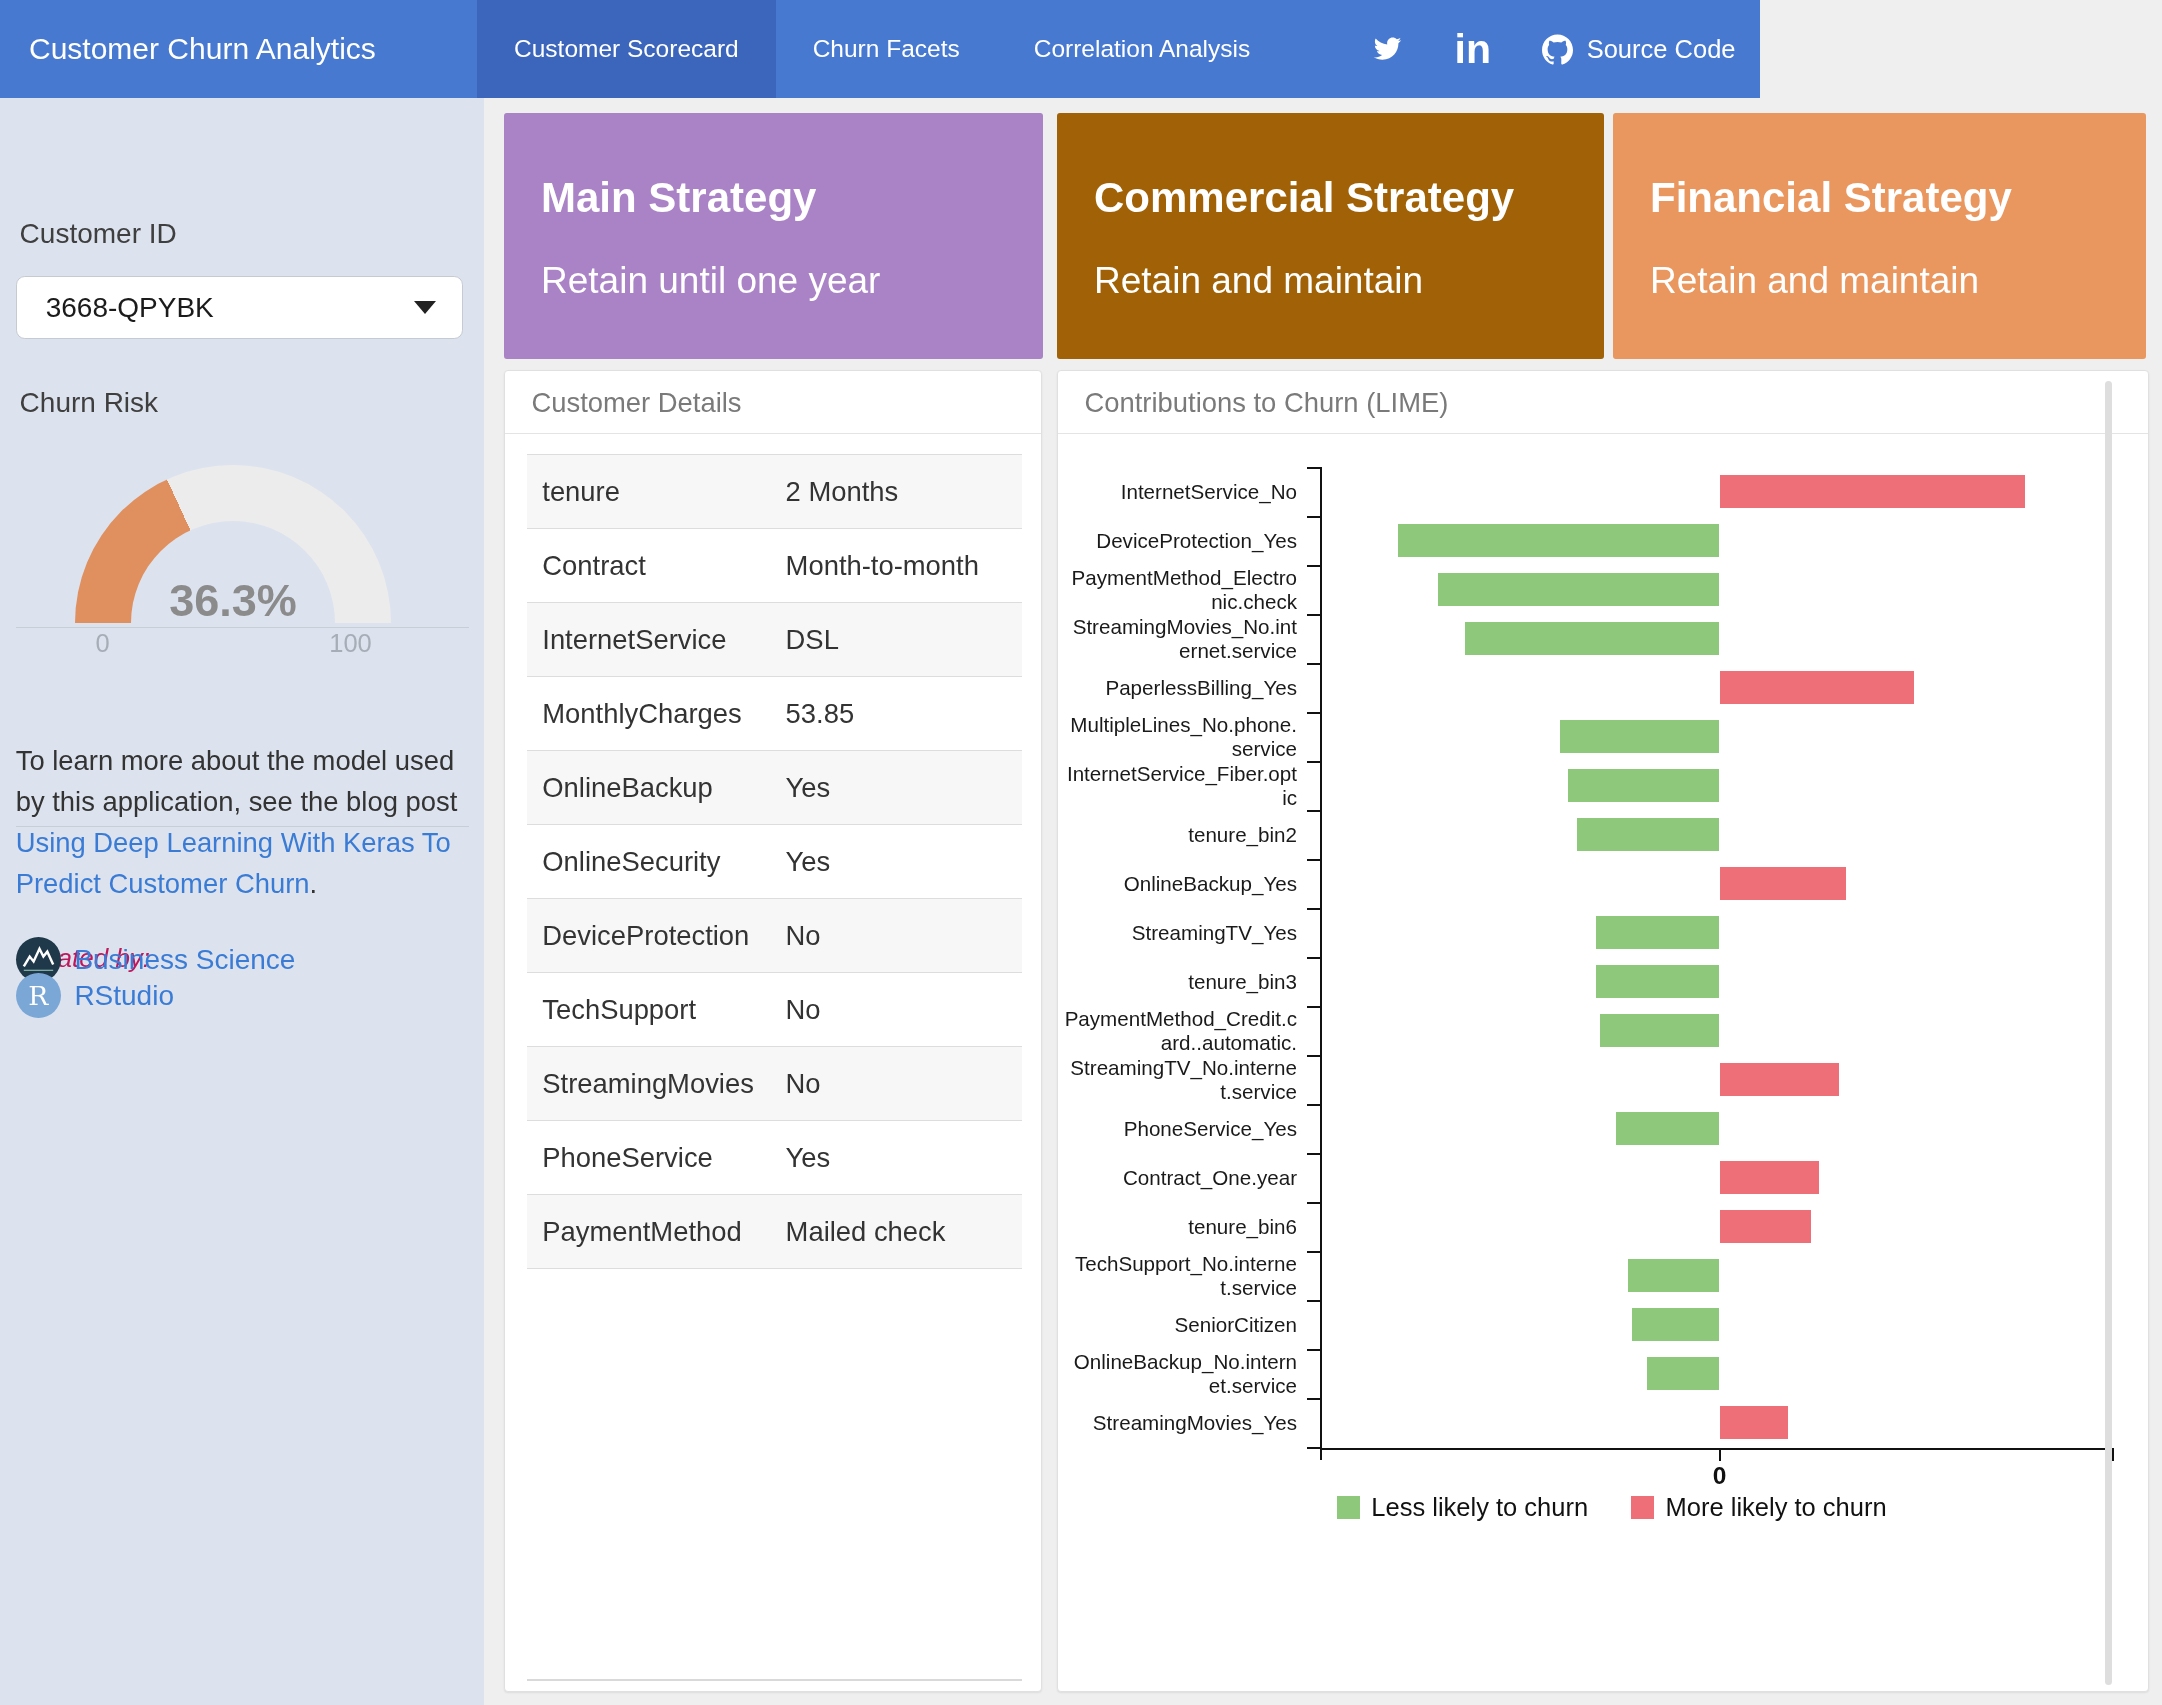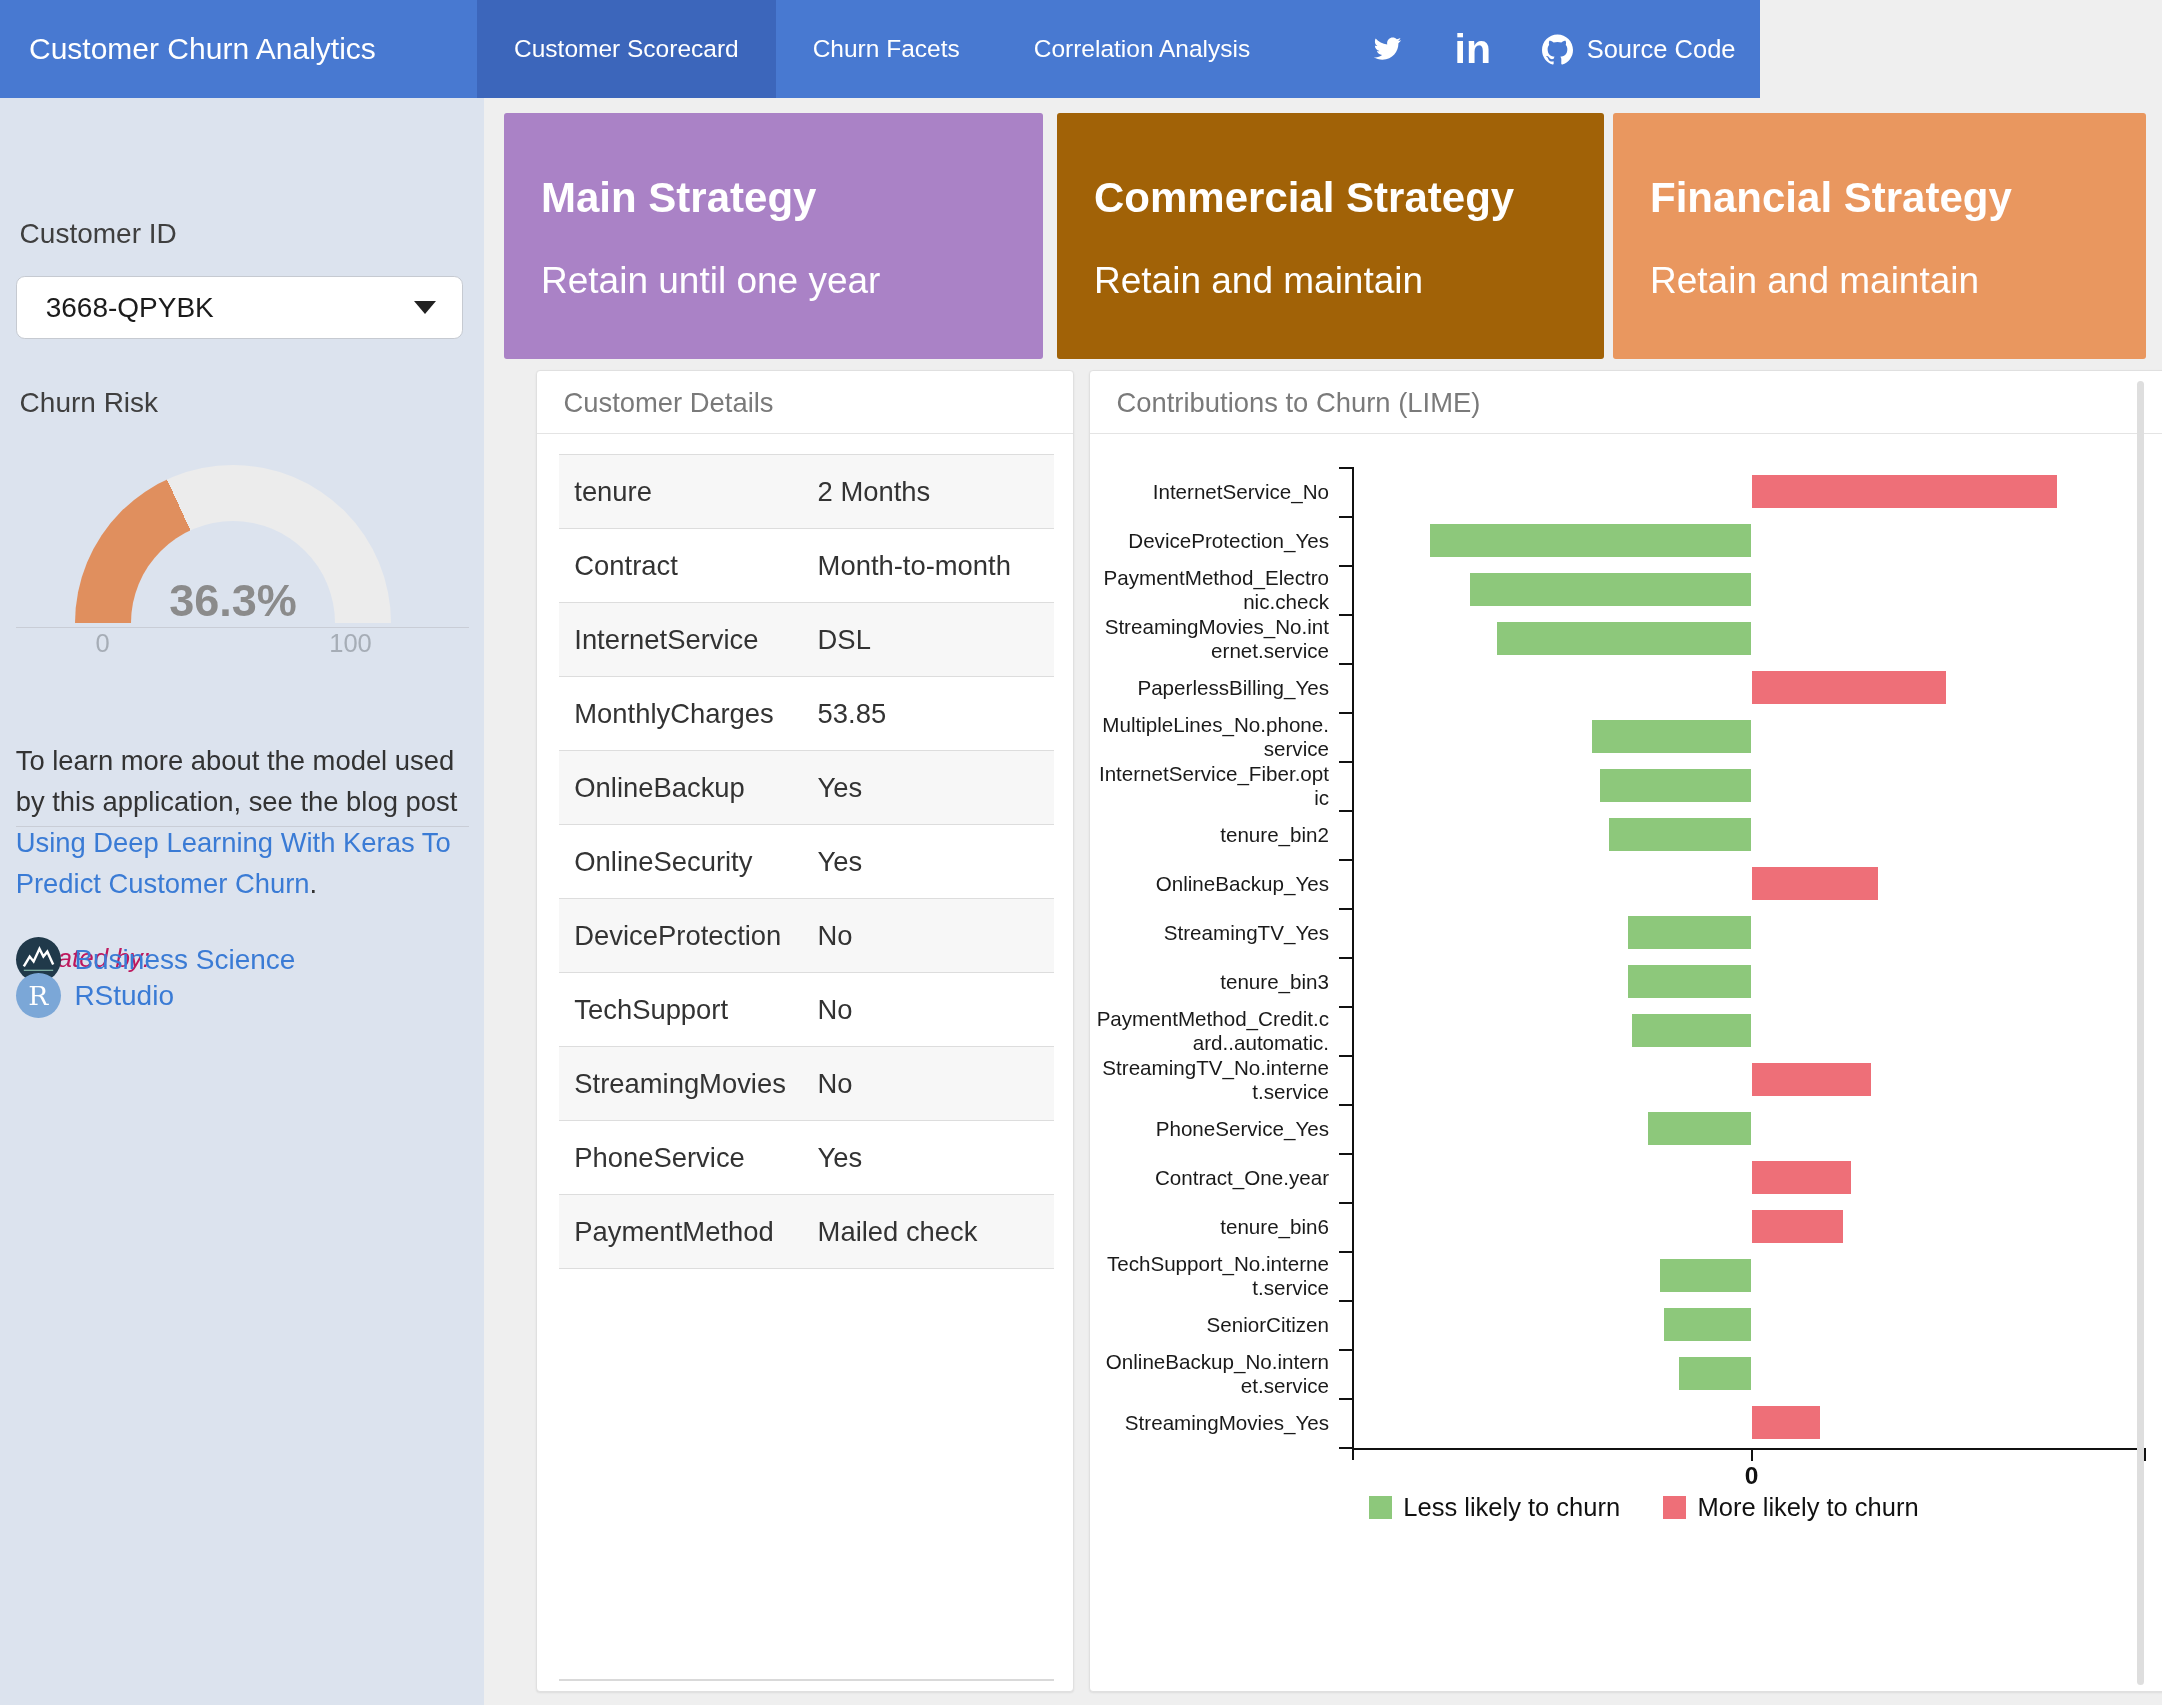--- a/index.html
+++ b/index.html
@@ -47,21 +47,21 @@
   .byline .link-label { font-size:28px; color:#3a7bd5; cursor:pointer; }
   #bs-circle { background:#20394a; }
   #rs-circle { background:#7ba7d7; color:#fff; font-family:"DejaVu Serif","Liberation Serif",serif; font-size:26.5px; }
 
   
   .strategy-card { position:absolute; top:113px; height:246px; border-radius:2.9px; color:#fff; }
   .strategy-card .card-title { position:absolute; left:37px; top:61px; font-size:42px; font-weight:bold; }
   .strategy-card .card-subtitle { position:absolute; left:37px; top:147px; font-size:37px; }
 
   .panel { position:absolute; top:370px; height:1322px; background:#fff; border:1px solid #e0e0e0; border-radius:3.9px;
-    box-shadow:0 1px 2px rgba(0,0,0,0.08);margin-left:32px; }
+    box-shadow:0 1px 2px rgba(0,0,0,0.08); }
   .panel-header { position:absolute; left:26.5px; top:15.7px; font-size:27.4px; color:#7a7a7a; }
   .panel-header-divider { position:absolute; left:0; top:62px; width:100%; height:0; border-top:1px solid #e4e4e4; }
 
   
   #details-panel { left:504px; width:538px; }
   #details-table { position:absolute; left:21.6px; top:83px; width:495px; border-top:1px solid #ddd; }
   .detail-row { display:flex; height:74px; align-items:center; border-bottom:1px solid #ddd; font-size:27.4px; color:#333; }
   .detail-row.striped { background:#f7f7f7; }
   .detail-label { padding-left:15.7px; width:259px; }
   .detail-value { flex:1; }

